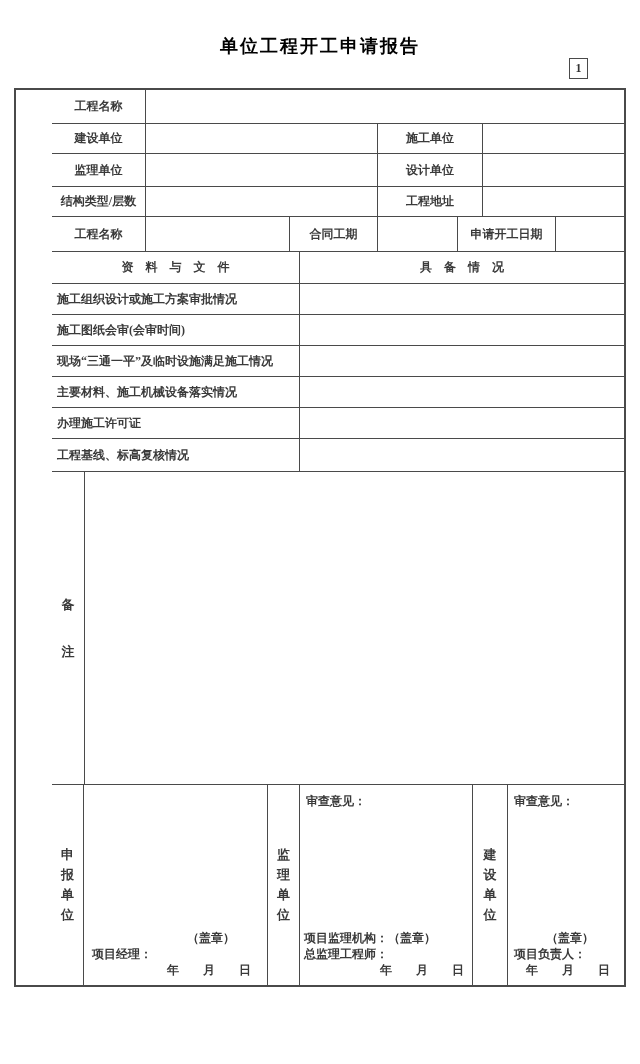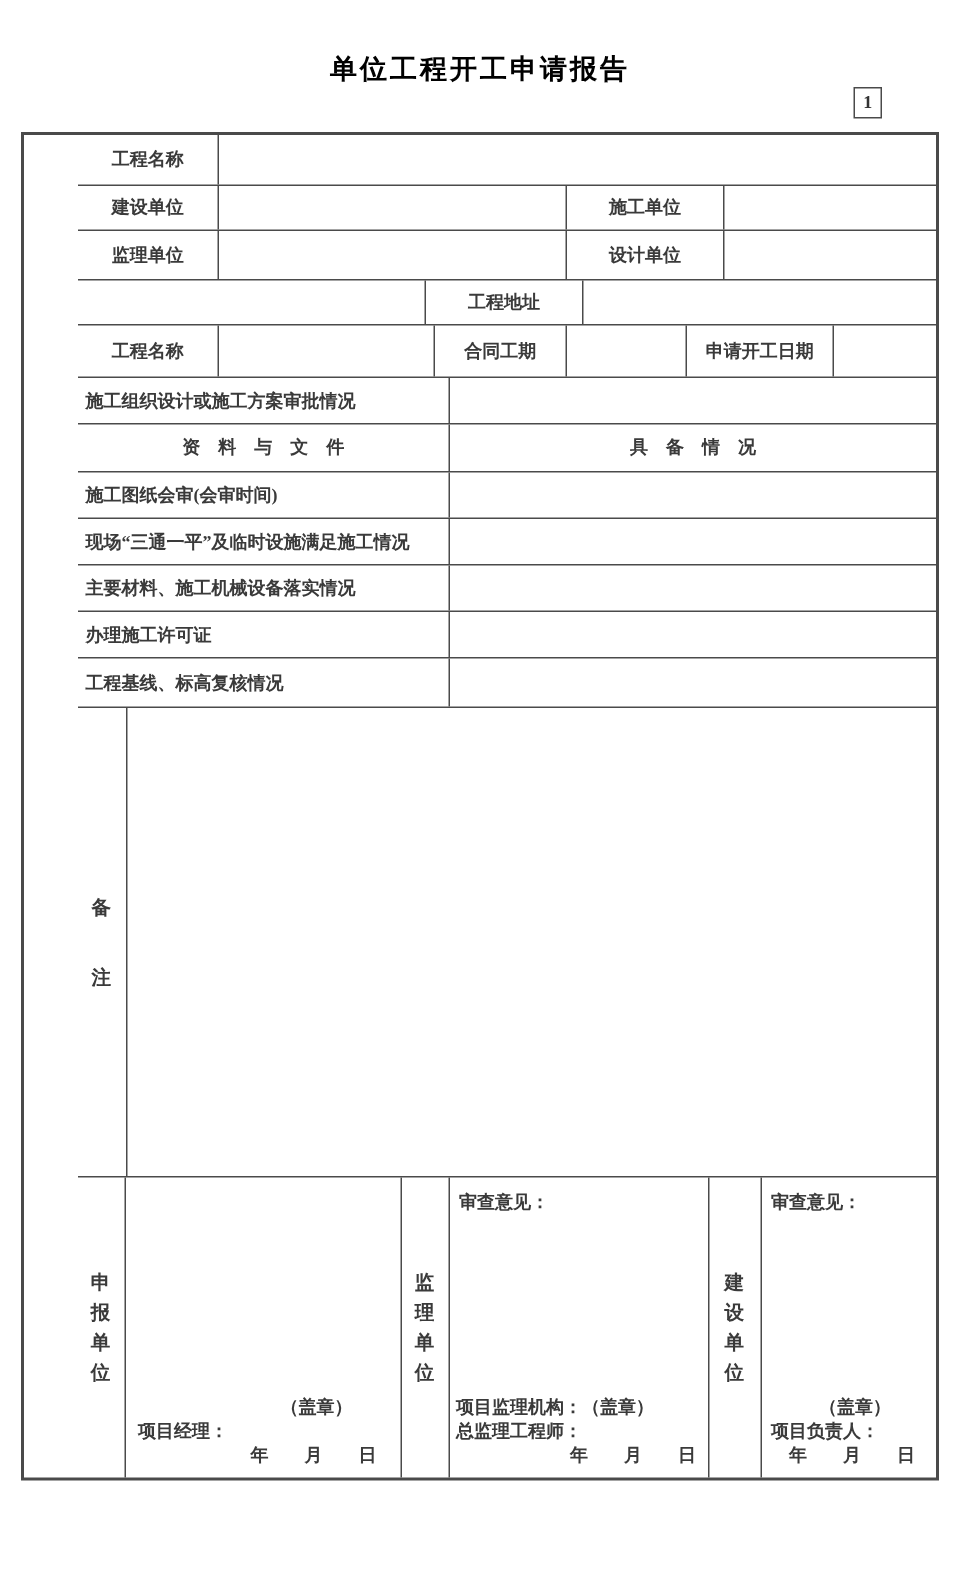--- a/index.html
+++ b/index.html
@@ -34,21 +34,21 @@
   .cell {
     border-right:1px solid #4a4a4a;
     display:flex; align-items:center; justify-content:center;
     font-size:12px; font-weight:bold; color:#3a3a3a;
     overflow:hidden;
   }
   .cell:last-child { border-right:none; }
   .val { flex:1 1 auto; }
   .item { justify-content:flex-start; padding-left:5px; text-align:left; }
   .vtext {
-    display:inline-block; width:14px; text-align:left;
+    display:inline-block; width:14px; text-align:center;
     word-break:break-all; line-height:20px; font-weight:bold; font-size:13px;
   }
   .vtext.remarks { line-height:47px; }
   .signcell { position:relative; display:block; }
   .opinion { position:absolute; top:8px; left:6px; font-size:12px; font-weight:bold; }
   .sign-bottom { position:absolute; bottom:7px; left:0; right:0; }
   .sign-line { height:16px; line-height:16px; font-size:12px; font-weight:bold; white-space:nowrap; }
 </style>
 </head>
 <body>
@@ -76,42 +76,43 @@
     </div>
 
     <div class="row" style="height:33px">
       <div class="cell" style="width:94px">监理单位</div>
       <div class="cell" style="width:232px"></div>
       <div class="cell" style="width:105px">设计单位</div>
       <div class="cell val"></div>
     </div>
 
     <div class="row" style="height:30px">
+      <div class="cell" style="width:94px">结构类型/层数</div>
       <div class="cell" style="width:232px"></div>
       <div class="cell" style="width:105px">工程地址</div>
       <div class="cell val"></div>
     </div>
 
     <div class="row" style="height:35px">
       <div class="cell" style="width:94px">工程名称</div>
       <div class="cell" style="width:144px"></div>
       <div class="cell" style="width:88px">合同工期</div>
       <div class="cell" style="width:80px"></div>
       <div class="cell" style="width:98px">申请开工日期</div>
       <div class="cell val"></div>
     </div>
 
+    <div class="row" style="height:32px">
+      <div class="cell" style="width:248px">资　料　与　文　件</div>
+      <div class="cell val">具　备　情　况</div>
+    </div>
+
     <div class="row" style="height:31px">
       <div class="cell item" style="width:248px">施工组织设计或施工方案审批情况</div>
       <div class="cell val"></div>
-    </div>
-
-    <div class="row" style="height:32px">
-      <div class="cell" style="width:248px">资　料　与　文　件</div>
-      <div class="cell val">具　备　情　况</div>
     </div>
     <div class="row" style="height:31px">
       <div class="cell item" style="width:248px">施工图纸会审(会审时间)</div>
       <div class="cell val"></div>
     </div>
     <div class="row" style="height:31px">
       <div class="cell item" style="width:248px">现场“三通一平”及临时设施满足施工情况</div>
       <div class="cell val"></div>
     </div>
     <div class="row" style="height:31px">

